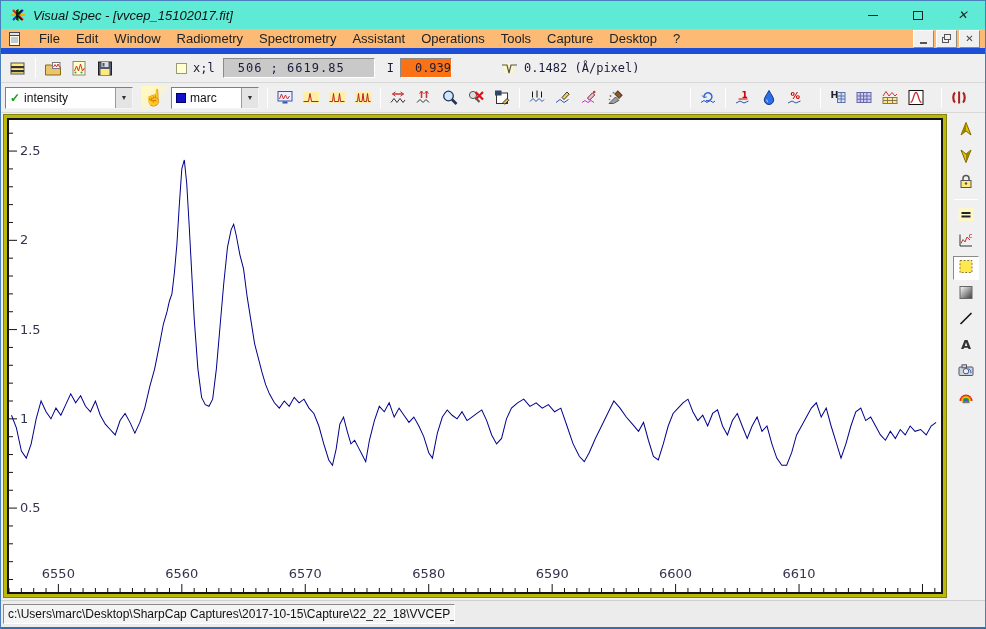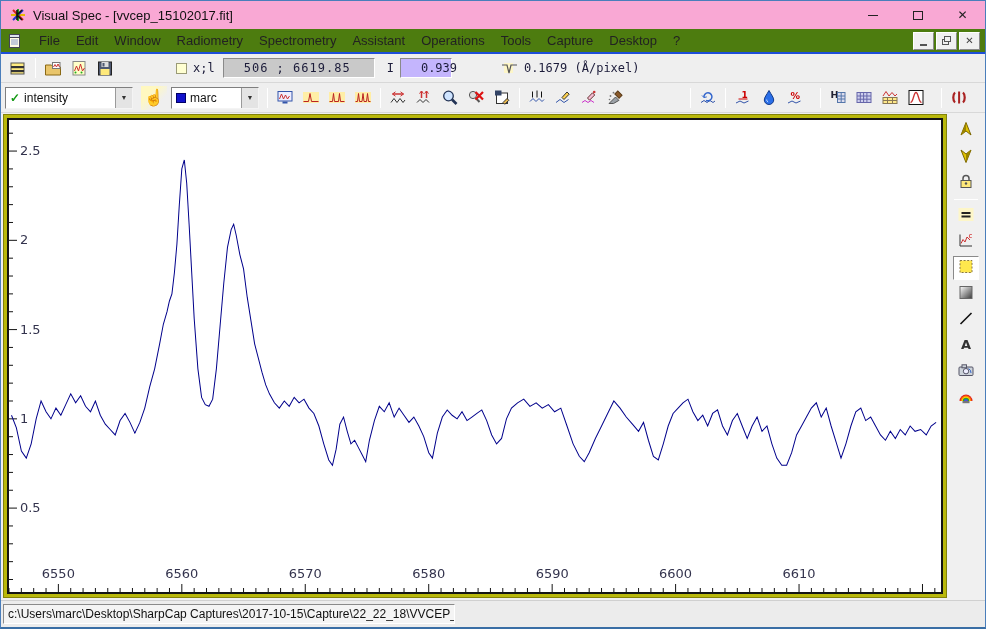--- a/index.html
+++ b/index.html
@@ -1,47 +1,47 @@
 <!DOCTYPE html>
 <html><head>
 <meta charset="utf-8">
 <style>
   * { box-sizing: border-box; margin: 0; padding: 0; }
   html,body { width:986px; height:629px; overflow:hidden; font-family:"Liberation Sans",sans-serif; }
   #app { width:986px; height:629px; background:#f0f0f0; border:1px solid #4a7ebb; border-bottom:2px solid #3a6ea5; display:flex; flex-direction:column; }
 
   
-  .titlebar { height:28px; background:#f9a8d4; display:flex; align-items:center; flex:0 0 auto; }
+  .titlebar { height:28px; background:#5eead4; display:flex; align-items:center; flex:0 0 auto;font-style:italic; }
   .titlebar .logo { width:18px; height:18px; margin:0 6px 0 8px; }
   .titlebar .title { font-size:13px; color:#111; }
   .titlebar .spacer { flex:1; }
   .winbtn { width:45px; height:28px; display:flex; align-items:center; justify-content:center; color:#222; font-size:12px; cursor:default; }
   .winbtn .minbar { width:10px; height:1px; background:#222; display:block; }
   .winbtn .maxbox { width:10px; height:9px; border:1px solid #222; display:block; }
 
   
-  .menubar { height:25px; background:#4d7c0f; border-bottom:2px solid #1d4ed8; display:flex; align-items:center; flex:0 0 auto; }
+  .menubar { height:25px; background:#fdba74; border-bottom:6px solid #1d4ed8; display:flex; align-items:center; flex:0 0 auto; }
   .menubar .doc-icon { width:16px; height:16px; margin:0 8px 0 6px; }
   .menu-item { font-size:13px; color:#222; padding:3px 8px; }
   .menubar .spacer { flex:1; }
   .mdi-btn { width:21px; height:18px; margin-right:2px; background:#f0f0f0; border:1px solid; border-color:#fff #8a8a8a #8a8a8a #fff; display:flex; align-items:center; justify-content:center; font-size:10px; color:#444; }
   .mdi-btn .minbar { width:7px; height:2px; background:#555; margin-top:8px; }
   .mdi-btn .restore { position:relative; width:9px; height:9px; }
   .mdi-btn .restore i { position:absolute; width:7px; height:6px; border:1px solid #555; background:#f0f0f0; display:block; }
   .mdi-btn .restore i.b { left:0; top:3px; } .mdi-btn .restore i.t { left:2px; top:0; }
 
   
   .toolbar { background:#efefef; border-bottom:1px solid #d8d8d8; display:flex; align-items:center; flex:0 0 auto; }
   .tb1 { height:29px; } .tb2 { height:30px; }
   .tbtn { width:24px; height:23px; display:flex; align-items:center; justify-content:center; margin:0 1px; }
   .tbtn svg { display:block; }
   .tb-sep { width:1px; height:20px; background:#bdbdbd; border-right:1px solid #fff; margin:0 4px; }
   .mono { font-family:"DejaVu Sans Mono",monospace; font-size:12px; color:#1c1c3a; }
-  .readout { height:20px; border:1px solid; border-color:#8a8a8a #fff #fff #8a8a8a; background:#c9c9c9; display:flex; align-items:center; padding:0 20px; letter-spacing:1px;text-align:center; }
-  .readout.yellow { background:#c4b5fd; letter-spacing:0; }
+  .readout { height:20px; border:1px solid; border-color:#8a8a8a #fff #fff #8a8a8a; background:#c9c9c9; display:flex; align-items:center; padding:0 14px; letter-spacing:1px;text-align:center; }
+  .readout.yellow { background:#f97316; letter-spacing:0; }
   .coord-checkbox { width:11px; height:11px; background:#ffffd2; border:1px solid #9a9a77; margin:0 6px 0 58px; }
   .combo { height:22px; background:#fff; border:1px solid; border-color:#7f7f7f #f4f4f4 #f4f4f4 #7f7f7f; display:flex; align-items:center; margin-left:4px; }
   .combo .val { font-size:12px; color:#111; padding:0 4px; display:flex; align-items:center; gap:4px; flex:1; }
   .combo .arrow { width:17px; height:20px; background:#e4e4e4; border-left:1px solid #9a9a9a; display:flex; align-items:center; justify-content:center; font-size:7px; color:#333; }
   .check { color:#149a14; font-weight:bold; font-size:12px; }
   .bluesq { width:10px; height:10px; background:#1212cc; border:1px solid #000066; display:inline-block; }
   .hand-btn { width:26px; height:24px; margin-left:8px; display:flex; align-items:center; justify-content:center; font-size:16px; color:#333; background:linear-gradient(135deg,#fff8c0 30%,transparent 70%); }
 
   
   .main { flex:1; display:flex; min-height:0; }
@@ -164,21 +164,21 @@
       </div>
     <div class="coord-checkbox"></div>
     <span class="mono">x;l</span>
     <div class="readout mono" style="width:152px;margin-left:8px">506 ; 6619.85</div>
     <span class="mono" style="margin-left:12px">I</span>
     <div class="readout yellow mono" style="width:52px;margin-left:6px">0.939</div>
     <svg width="20" height="16" viewBox="0 0 18 16" style="margin-left:48px">
       <rect x="3" y="3" width="9" height="10" fill="#fdf6c8"></rect>
       <polyline points="1,5 6,5 8,13 10,5 16,5" fill="none" stroke="#555" stroke-width="1.2"></polyline>
     </svg>
-    <span class="mono" style="margin-left:4px">0.1679 (Å/pixel)</span>
+    <span class="mono" style="margin-left:4px">0.1482 (Å/pixel)</span>
   </div>
 
   <div class="toolbar tb2">
     <div class="combo" style="width:128px">
       <span class="val">
           <span class="check">✓</span>
           <span>intensity</span>
         </span>
       <span class="arrow">▼</span>
     </div>

